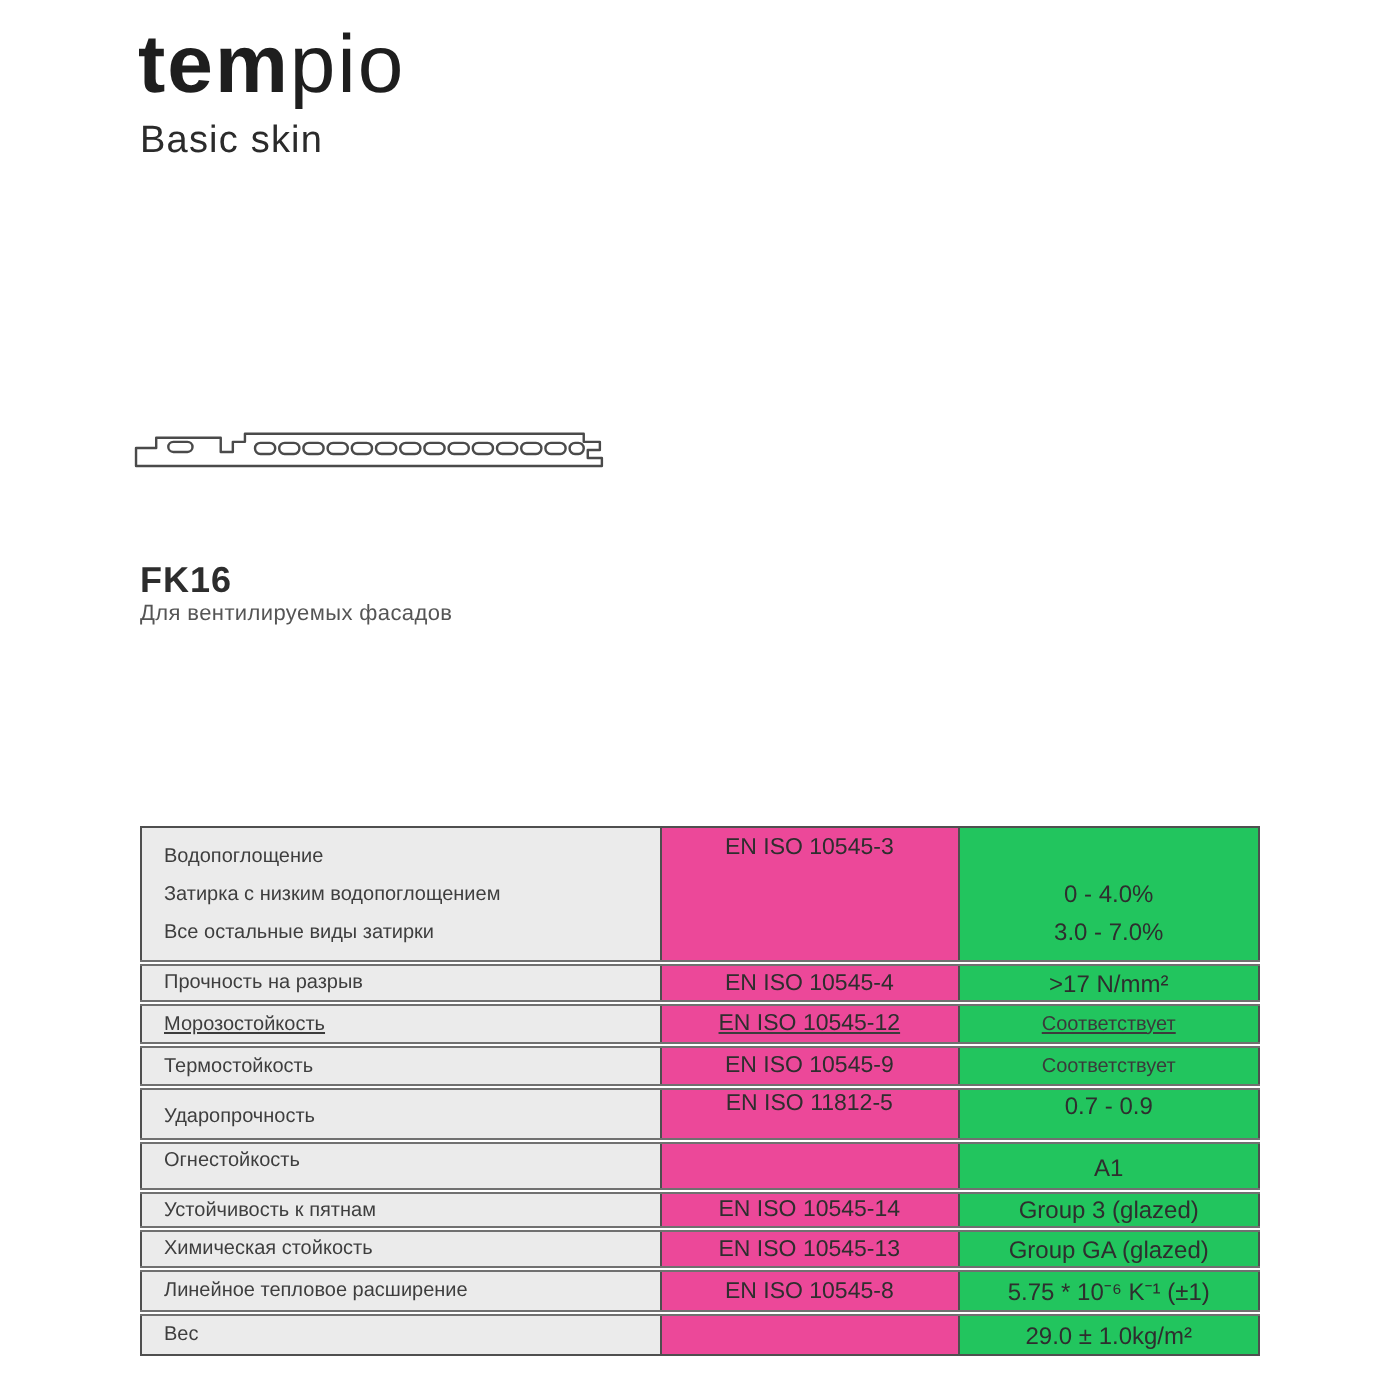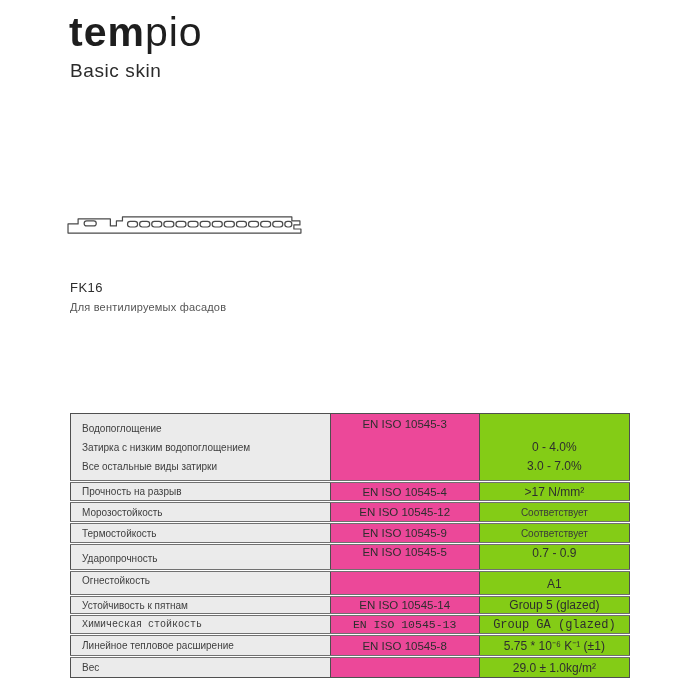--- a/index.html
+++ b/index.html
@@ -54,22 +54,22 @@
     top: 211px;
     width: 242px;
     height: 36px;
   }
 
   
   .product-code {
     position: absolute;
     left: 70px;
     top: 280px;
-    font-size: 13px;
-    font-weight: 400;
+    font-size: 18px;
+    font-weight: 700;
     letter-spacing: 0.5px;
     color: #2d2d2d;
   }
   .product-desc {
     position: absolute;
     left: 70px;
     top: 301px;
     font-size: 11px;
     color: #555555;
     letter-spacing: 0.2px;
@@ -105,52 +105,52 @@
   td.c-std {
     width: 146px;
     background: #ec4899;
     text-align: center;
     font-size: 11.5px;
     color: #2e2e2e;
     padding: 1px 4px;
   }
   td.c-val {
     width: 147px;
-    background: #84cc16;
+    background: #22c55e;
     text-align: center;
     font-size: 12px;
     color: #2e2e2e;
     padding: 1px 4px;
   }
 
   
   tbody tr:nth-child(1) td { vertical-align: top; }
   tbody tr:nth-child(1) .c-label { padding-top: 5px; padding-bottom: 4px; }
   tbody tr:nth-child(1) .c-label div,
   tbody tr:nth-child(1) .c-val div { line-height: 19px; min-height: 19px; }
   tbody tr:nth-child(1) .c-std { padding-top: 4px; }
   tbody tr:nth-child(1) .c-val { padding-top: 5px; }
 
   tbody tr:nth-child(2) { height: 20px; }
-  tbody tr:nth-child(3) { height: 21px; }
+  tbody tr:nth-child(3) { height: 21px; text-decoration: underline; }
   tbody tr:nth-child(4) { height: 21px; }
 
   
   tbody tr:nth-child(5) { height: 27px; }
   tbody tr:nth-child(5) .c-std,
   tbody tr:nth-child(5) .c-val { vertical-align: top; padding-top: 1px; }
   tbody tr:nth-child(5) .c-label { vertical-align: bottom; padding-bottom: 5px; }
 
   
   tbody tr:nth-child(6) { height: 25px; }
   tbody tr:nth-child(6) .c-label { vertical-align: top; padding-top: 3px; }
   tbody tr:nth-child(6) .c-val { vertical-align: bottom; padding-bottom: 3px; }
 
   tbody tr:nth-child(7) { height: 18px; }
-  tbody tr:nth-child(8) { height: 20px; font-family: Liberation Mono, monospace; }
+  tbody tr:nth-child(8) { height: 20px; }
   tbody tr:nth-child(9) { height: 19px; }
   tbody tr:nth-child(10){ height: 21px; }
 
   
   tbody tr:nth-child(3) .c-val,
   tbody tr:nth-child(4) .c-val { font-size: 10px; color: #3a3a3a; }
 </style>
 </head>
 <body>
 
@@ -233,21 +233,21 @@
             </td>
             <td class="c-val">
               <div>Соответствует</div>
             </td>
           </tr>
           <tr>
             <td class="c-label">
               <div>Ударопрочность</div>
             </td>
             <td class="c-std">
-              <div>EN ISO 10545-5</div>
+              <div>EN ISO 11812-5</div>
             </td>
             <td class="c-val">
               <div>0.7 - 0.9</div>
             </td>
           </tr>
           <tr>
             <td class="c-label">
               <div>Огнестойкость</div>
             </td>
             <td class="c-std">
@@ -258,21 +258,21 @@
             </td>
           </tr>
           <tr>
             <td class="c-label">
               <div>Устойчивость к пятнам</div>
             </td>
             <td class="c-std">
               <div>EN ISO 10545-14</div>
             </td>
             <td class="c-val">
-              <div>Group 5 (glazed)</div>
+              <div>Group 3 (glazed)</div>
             </td>
           </tr>
           <tr>
             <td class="c-label">
               <div>Химическая стойкость</div>
             </td>
             <td class="c-std">
               <div>EN ISO 10545-13</div>
             </td>
             <td class="c-val">

